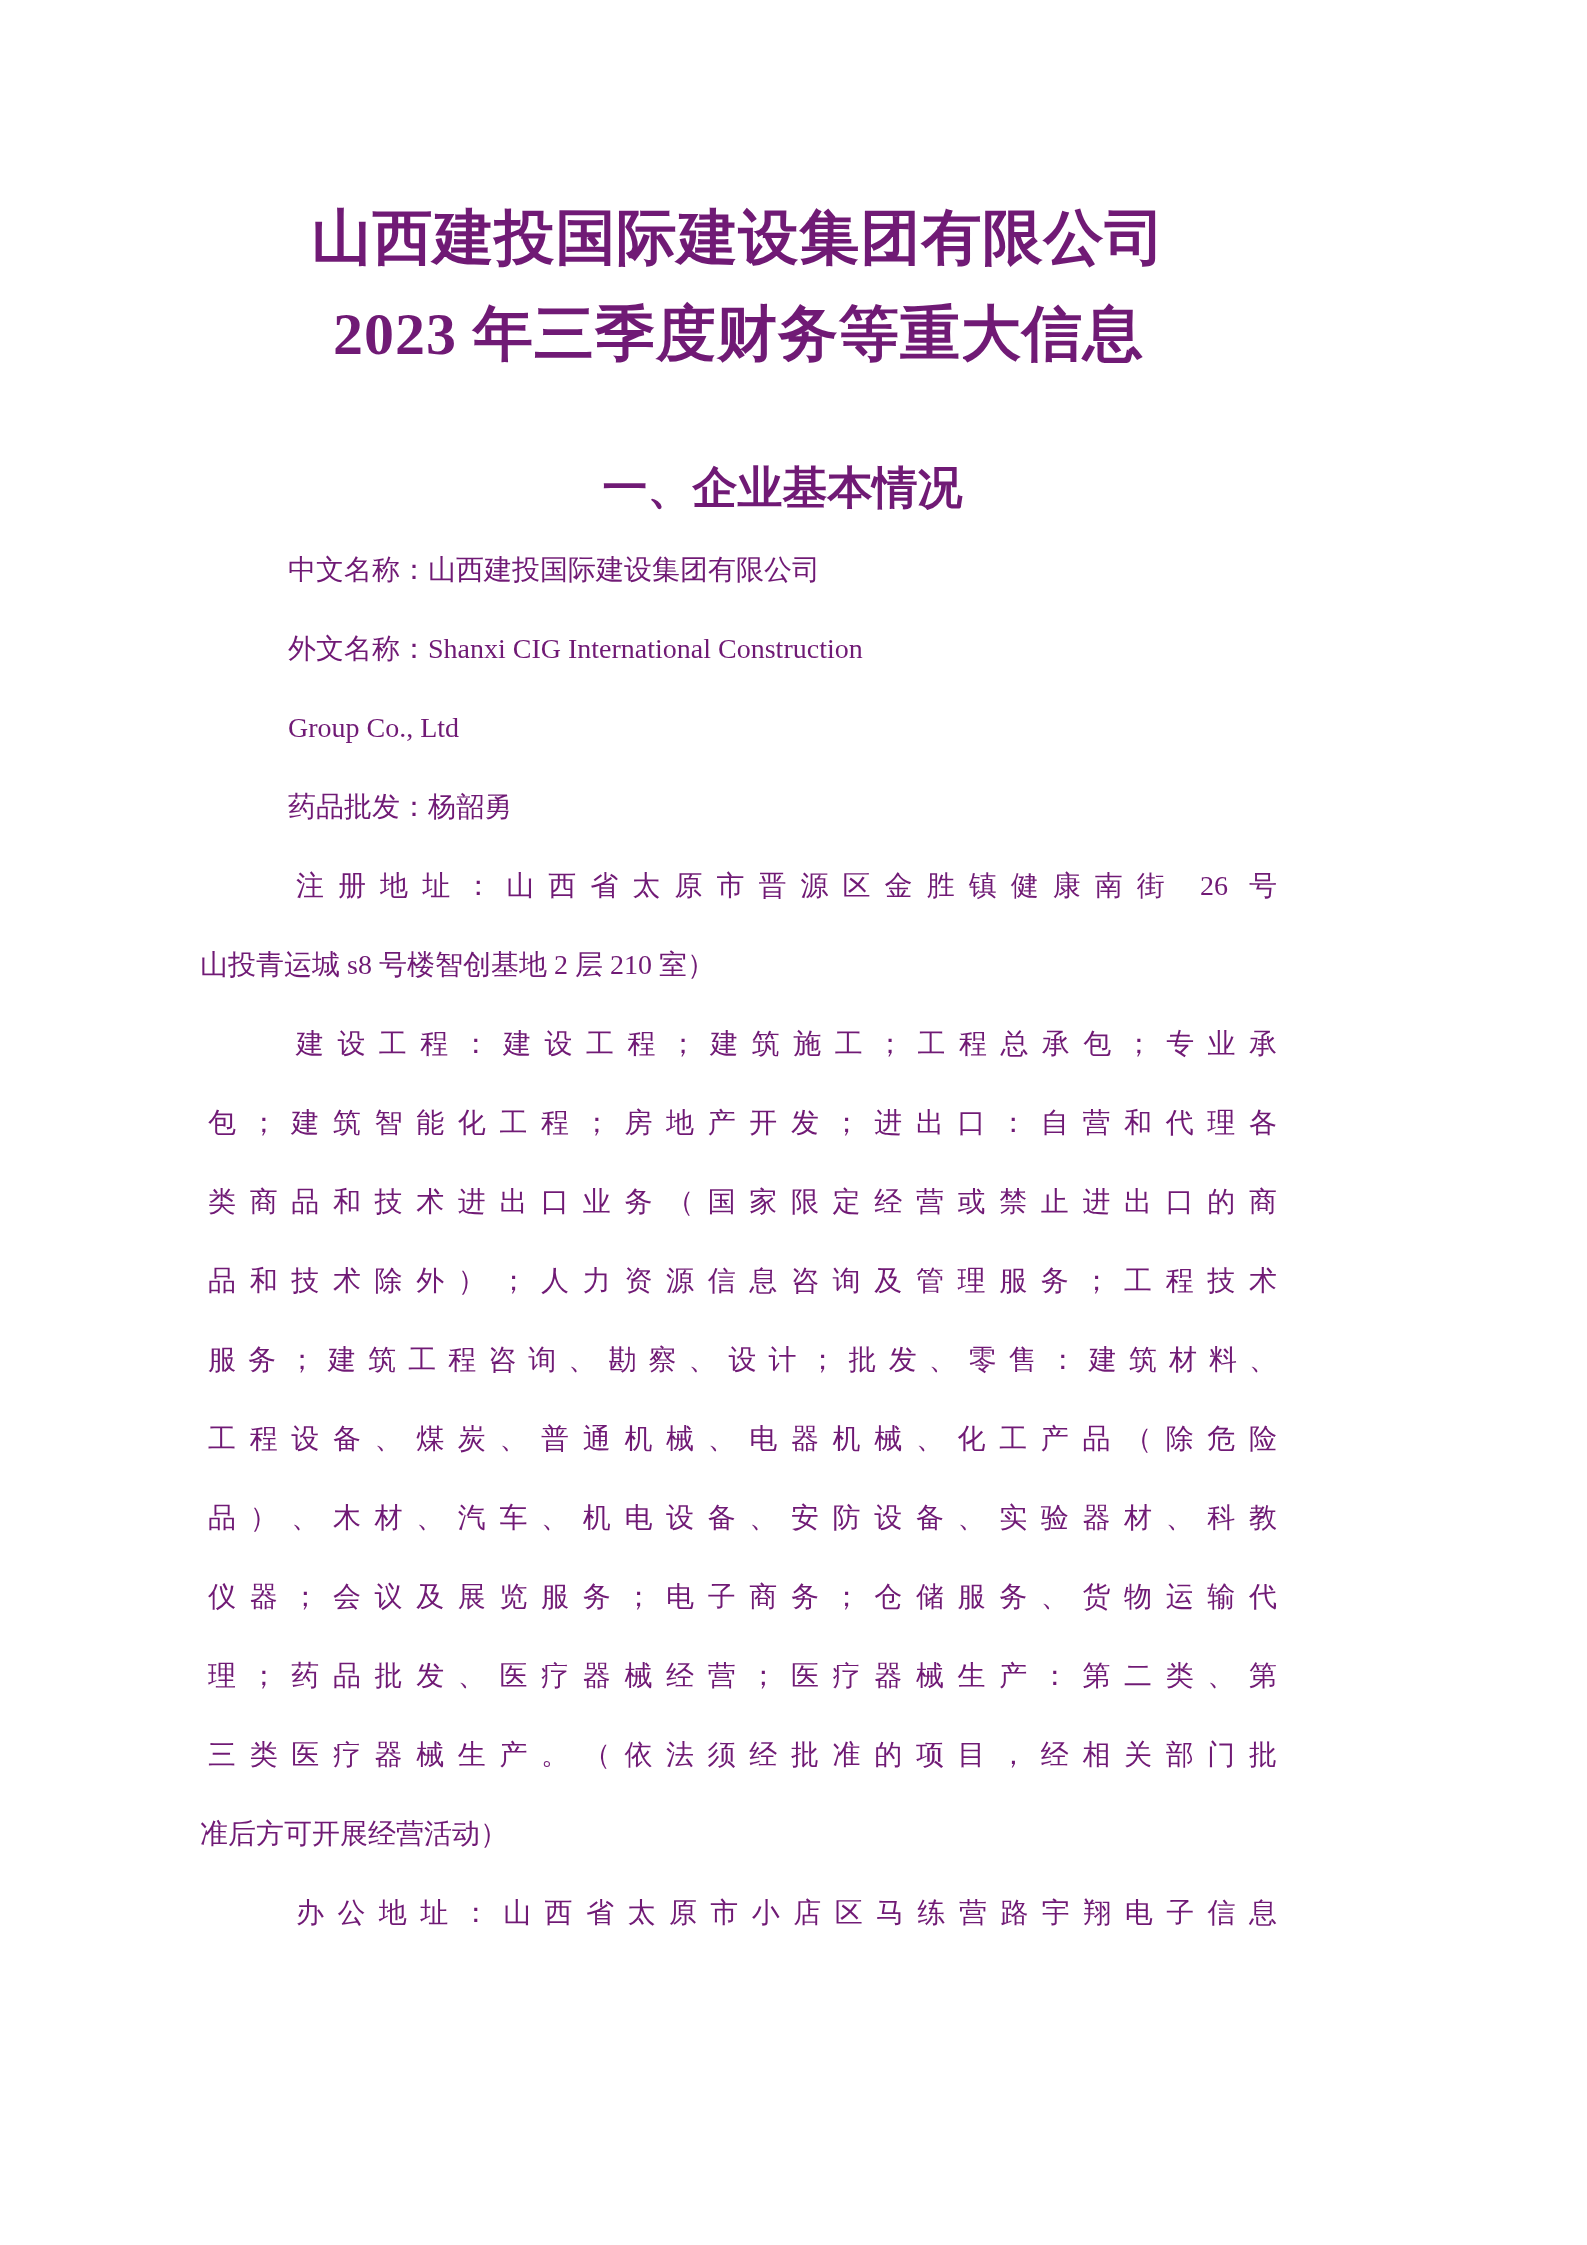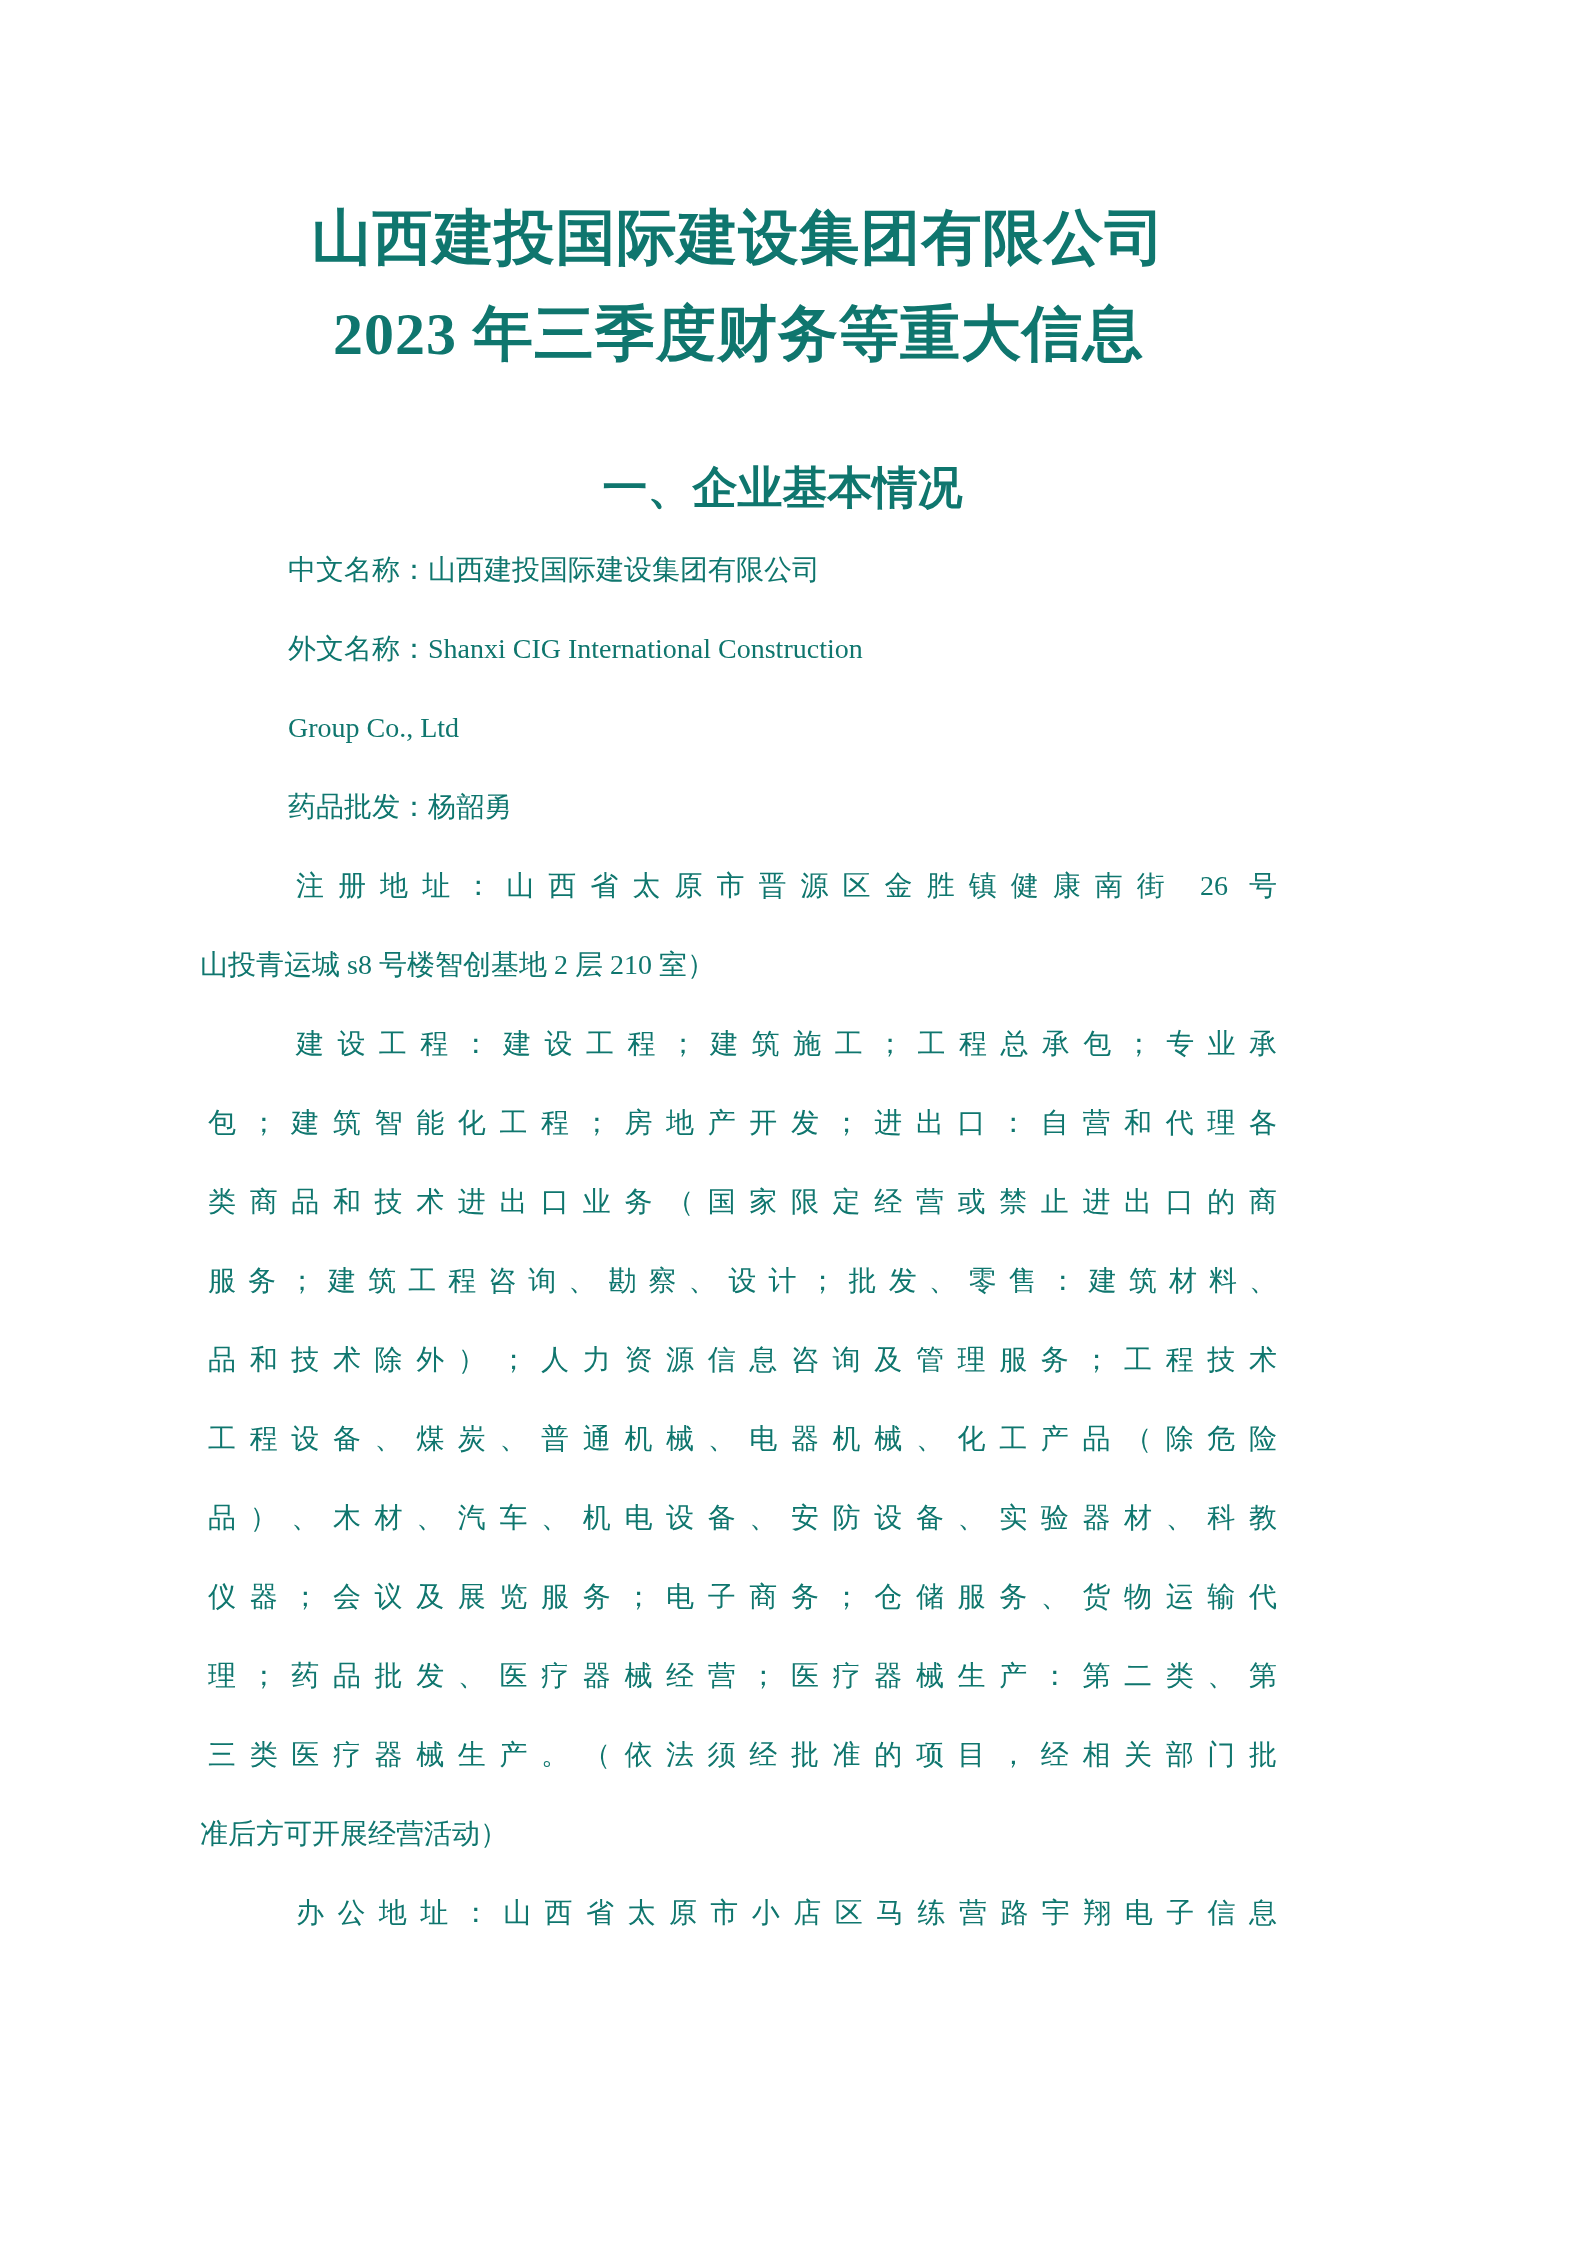--- a/index.html
+++ b/index.html
@@ -5,21 +5,21 @@
   html, body {
     margin: 0;
     padding: 0;
     background: #ffffff;
   }
   .page {
     position: relative;
     width: 1474px;
     height: 2245px;
     background: #ffffff;
-    color: #0f766e;
+    color: #701a75;
     box-sizing: border-box;
     padding: 190px 197px 12px 200px;
     font-family: "Liberation Serif", "DejaVu Serif", serif;
     overflow: hidden;
   }
   .doc-title {
     margin: 0;
     font-size: 60px;
     font-weight: bold;
     line-height: 96px;
@@ -71,22 +71,22 @@
   <div class="doc-body" id="body-lines">
       <div class="body-line indent">中文名称：山西建投国际建设集团有限公司</div>
       <div class="body-line indent">外文名称：Shanxi CIG International Construction</div>
       <div class="body-line indent">Group Co., Ltd</div>
       <div class="body-line indent">药品批发：杨韶勇</div>
       <div class="body-line indent stretch">注册地址：山西省太原市晋源区金胜镇健康南街 26 号</div>
       <div class="body-line">山投青运城 s8 号楼智创基地 2 层 210 室）</div>
       <div class="body-line indent stretch">建设工程：建设工程；建筑施工；工程总承包；专业承</div>
       <div class="body-line stretch">包；建筑智能化工程；房地产开发；进出口：自营和代理各</div>
       <div class="body-line stretch">类商品和技术进出口业务（国家限定经营或禁止进出口的商</div>
+      <div class="body-line stretch">品和技术除外）；人力资源信息咨询及管理服务；工程技术</div>
       <div class="body-line stretch">服务；建筑工程咨询、勘察、设计；批发、零售：建筑材料、</div>
-      <div class="body-line stretch">品和技术除外）；人力资源信息咨询及管理服务；工程技术</div>
       <div class="body-line stretch">工程设备、煤炭、普通机械、电器机械、化工产品（除危险</div>
       <div class="body-line stretch">品）、木材、汽车、机电设备、安防设备、实验器材、科教</div>
       <div class="body-line stretch">仪器；会议及展览服务；电子商务；仓储服务、货物运输代</div>
       <div class="body-line stretch">理；药品批发、医疗器械经营；医疗器械生产：第二类、第</div>
       <div class="body-line stretch">三类医疗器械生产。（依法须经批准的项目，经相关部门批</div>
       <div class="body-line">准后方可开展经营活动）</div>
       <div class="body-line indent stretch">办公地址：山西省太原市小店区马练营路宇翔电子信息</div>
     </div>
 </div>
 

